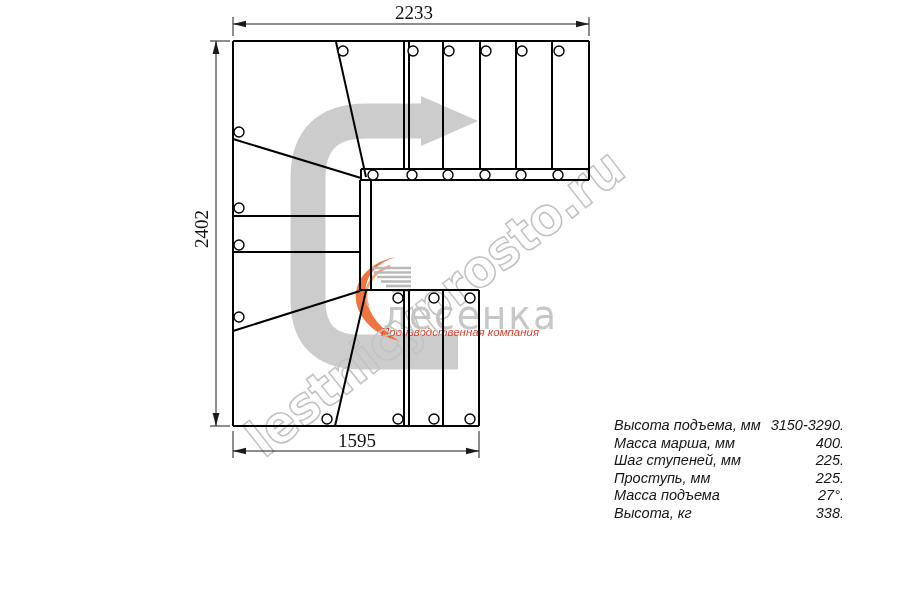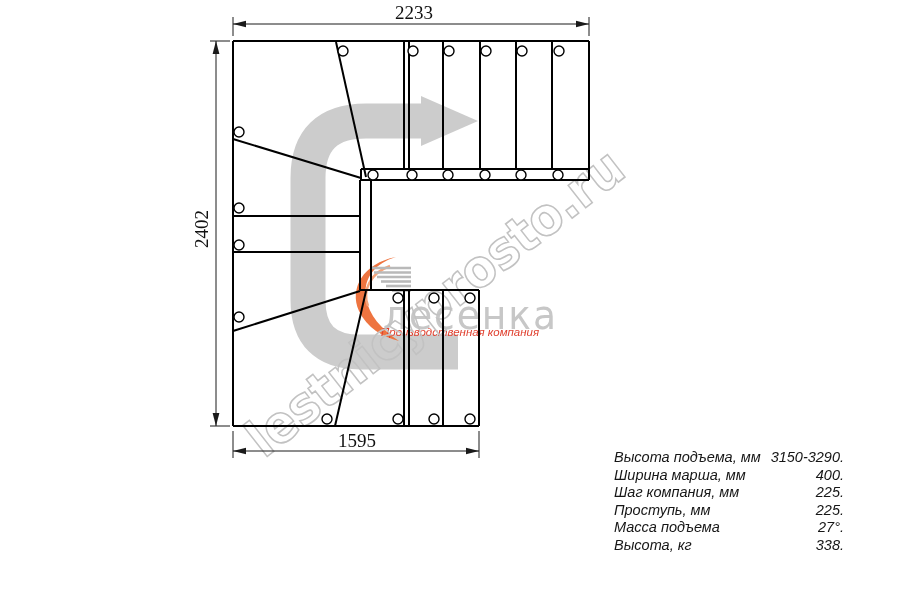--- a/index.html
+++ b/index.html
@@ -2,21 +2,21 @@
 <html><head>
 <meta charset="utf-8">
 <style>
   html,body{margin:0;padding:0;background:#fff;width:900px;height:600px;overflow:hidden;}
   #stage{position:relative;width:900px;height:600px;font-family:"Liberation Sans",sans-serif;}
   #plan-svg{position:absolute;left:0;top:0;}
   .wm{font-family:"DejaVu Sans",sans-serif;font-weight:bold;}
   .logoword{font-family:"DejaVu Sans",sans-serif;letter-spacing:2px;}
   .tagline{font-family:"Liberation Sans",sans-serif;font-style:italic;}
   .dimtxt{font-family:"Liberation Serif","DejaVu Serif",serif;font-size:19px;fill:#111;}
-  #spec-table{position:absolute;left:614px;top:417px;width:230px;margin-top:32px;}
+  #spec-table{position:absolute;left:614px;top:417px;width:230px;}
   .spec-row{display:flex;justify-content:space-between;height:17.6px;line-height:17.6px;
             font-style:italic;font-size:14.5px;color:#161616;white-space:nowrap;}
   .spec-row .v{text-align:left;}
 </style>
 </head>
 <body>
 
 <div id="stage">
 
   <svg id="plan-svg" width="900" height="600" viewBox="0 0 900 600">
@@ -118,25 +118,25 @@
     <text class="dimtxt" x="202" y="235" text-anchor="middle" transform="rotate(-90 202 229)">2402</text>
     <text class="dimtxt" x="357" y="447" text-anchor="middle">1595</text>
   </svg>
 
   <div id="spec-table">
       <div class="spec-row">
         <span>Высота подъема, мм</span>
         <span class="v">3150-3290.</span>
       </div>
       <div class="spec-row">
-        <span>Ширина марша, мм</span>
+        <span>Масса марша, мм</span>
         <span class="v">400.</span>
       </div>
       <div class="spec-row">
-        <span>Шаг компания, мм</span>
+        <span>Шаг ступеней, мм</span>
         <span class="v">225.</span>
       </div>
       <div class="spec-row">
         <span>Проступь, мм</span>
         <span class="v">225.</span>
       </div>
       <div class="spec-row">
         <span>Масса подъема</span>
         <span class="v">27°.</span>
       </div>

